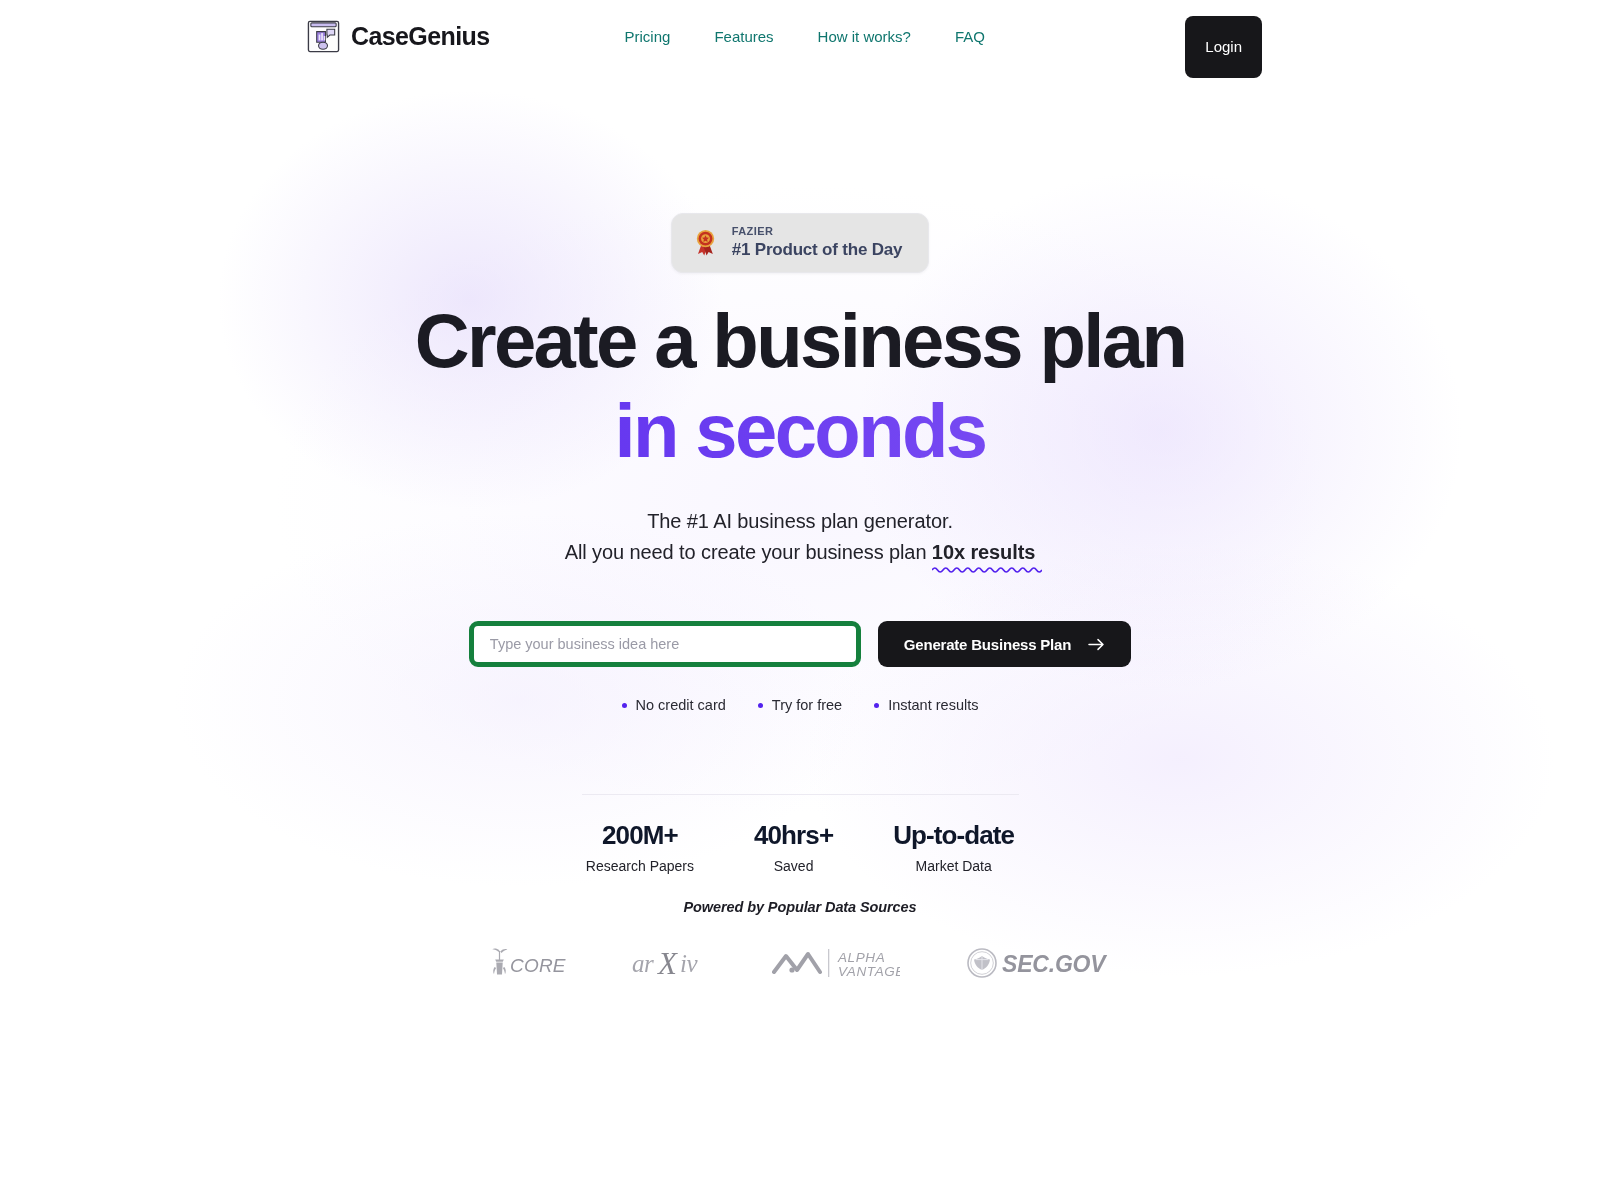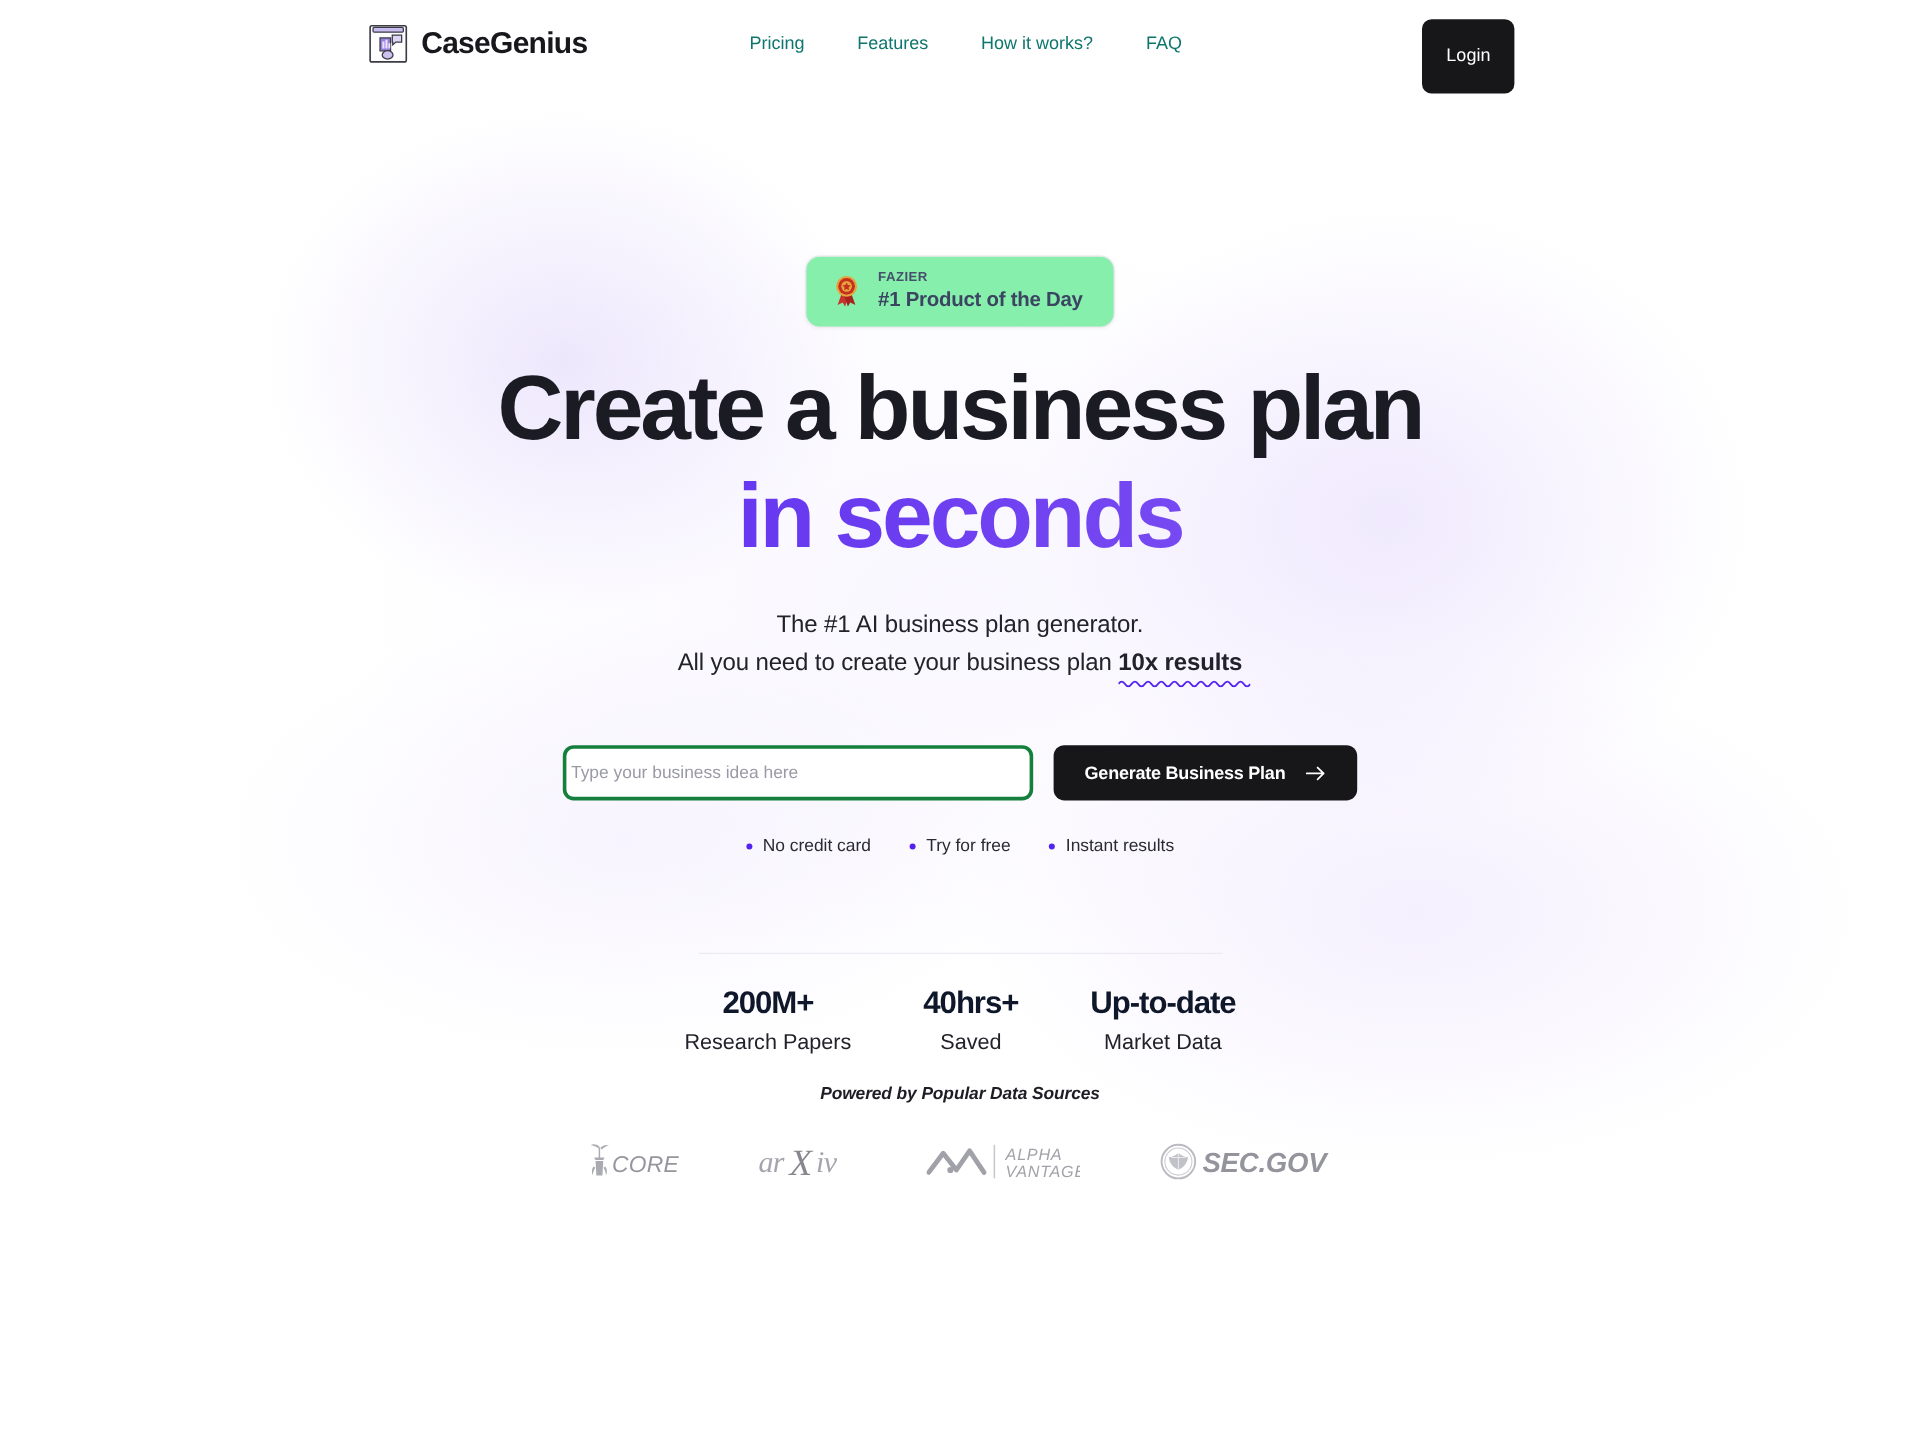--- a/index.html
+++ b/index.html
@@ -94,21 +94,21 @@
   .hero {
     text-align: center;
     padding-top: 141px;
   }
 
   .badge {
     display: inline-flex;
     align-items: center;
     gap: 13px;
     border: 1px solid #e8e8ec;
-    background: #86efac;
+    background: #e5e5e5;
     border-radius: 12px;
     padding: 11px 26px 11px 20px;
     box-shadow: 0 1px 3px rgba(20,20,40,0.05);
     cursor: pointer;
   }
   .badge-medal { width: 27px; height: 27px; display: block; }
   .badge-text { text-align: left; }
   .badge-kicker {
     font-size: 11px;
     font-weight: 700;
@@ -167,27 +167,27 @@
   .form-row {
     margin-top: 52px;
     display: flex;
     justify-content: center;
     align-items: stretch;
     gap: 17px;
   }
   .idea-input {
     width: 392px;
     height: 46px;
-    border: 3px solid #15803d;
+    border: 5px solid #15803d;
     border-radius: 9px;
     background: #ffffff;
     font-family: inherit;
     font-size: 14.5px;
     color: #1c1c22;
-    padding: 0 4px;
+    padding: 0 16px;
     outline: none;
   }
   .idea-input::placeholder { color: #9a9aa6; }
 
   .generate-btn {
     display: inline-flex;
     align-items: center;
     gap: 17px;
     background: #17171a;
     color: #ffffff;
@@ -242,21 +242,21 @@
   .stat-value {
     font-size: 26px;
     font-weight: 700;
     color: #0f172a;
     letter-spacing: -0.9px;
     line-height: 1.15;
     white-space: nowrap;
   }
   .stat-label {
     margin-top: 7px;
-    font-size: 18px;
+    font-size: 14px;
     color: #22222a;
     white-space: nowrap;
   }
 
   
   .sources {
     margin-top: 25px;
     text-align: center;
     font-style: italic;
   }

